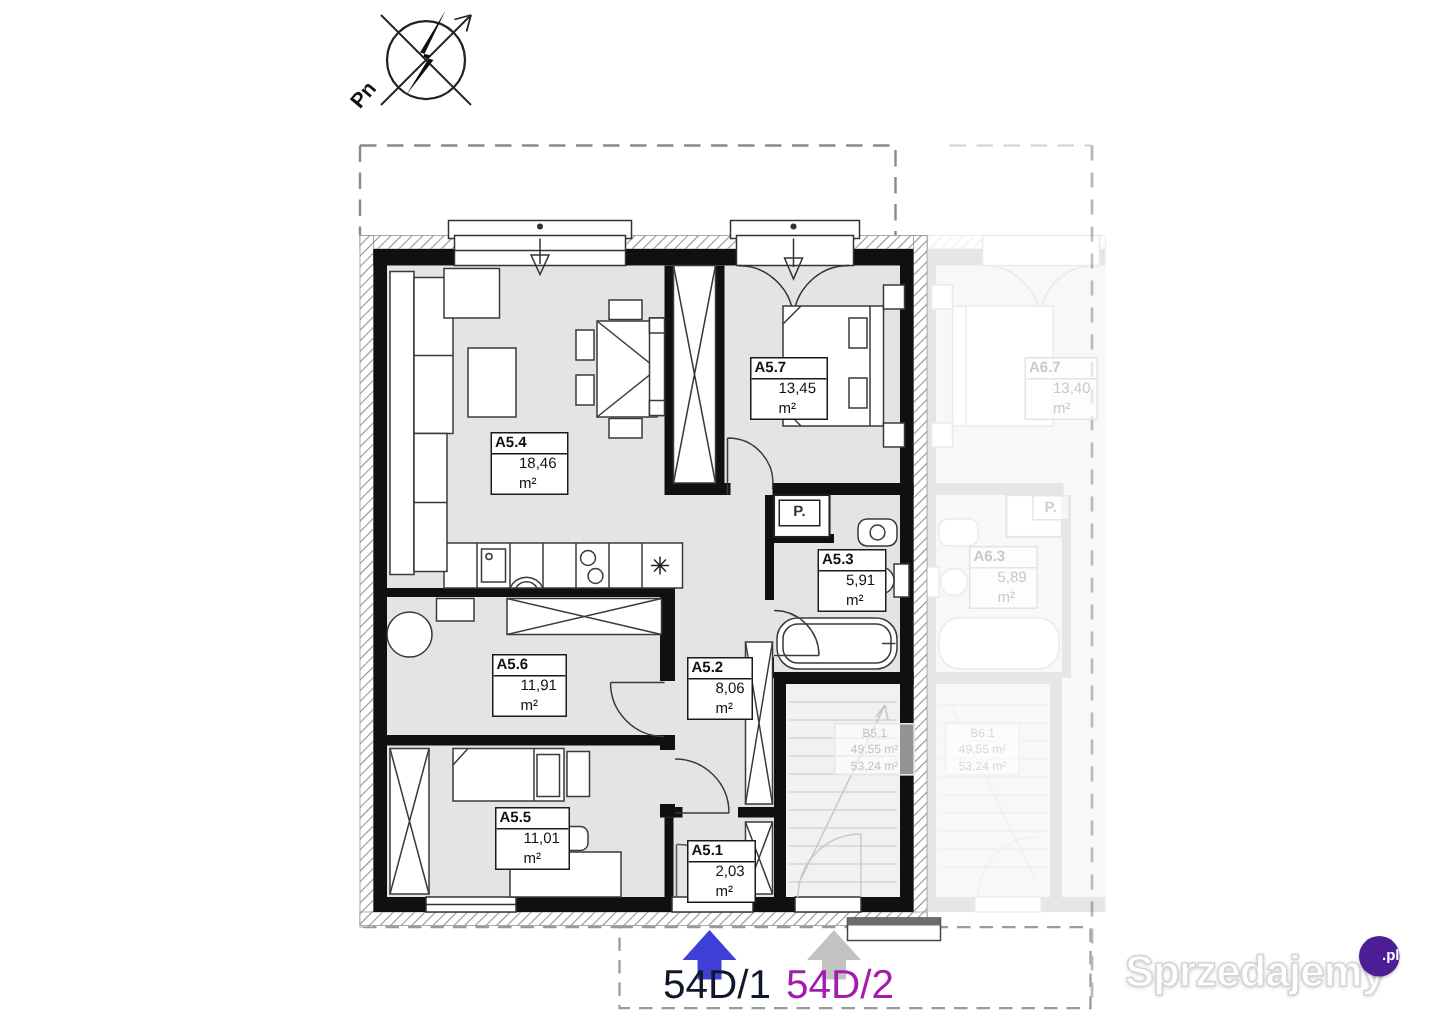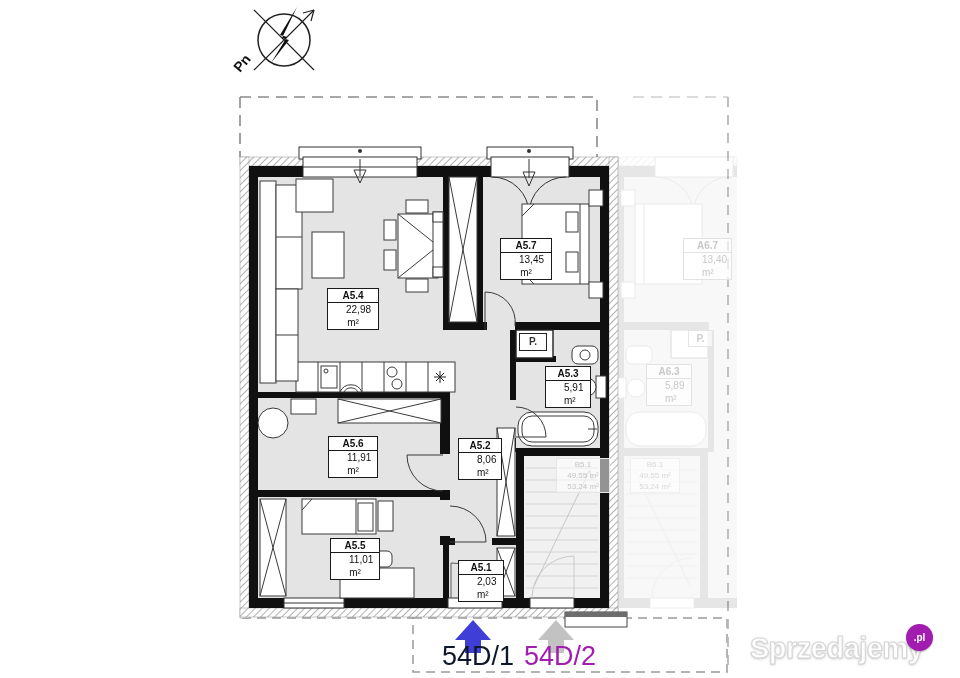--- a/index.html
+++ b/index.html
@@ -1,45 +1,45 @@
 <!DOCTYPE html>
 <html><head>
 <meta charset="utf-8">
 <style>
   html,body{margin:0;padding:0;background:#fff;}
   .stage{position:relative;width:960px;height:678px;background:#fff;overflow:hidden;
          font-family:"Liberation Sans",sans-serif;}
   .stage svg{position:absolute;left:0;top:0;}
   
-  .rlabel{position:absolute;background:#fff;border:1px solid #1a1a1a;text-align:center;
+  .rlabel{position:absolute;background:#fff;border:1px solid #1a1a1a;
           font-size:10px;line-height:13px;color:#111;z-index:5;}
   .rlabel .rid{display:block;font-weight:bold;border-bottom:1px solid #1a1a1a;padding:0 2px;}
   .rlabel .rarea{display:block;padding:0 18px;}
   .rlabel.ghost{border-color:#e3e3e3;color:#c9c9c9;background:rgba(255,255,255,.65);}
   .rlabel.ghost .rid{border-color:#e3e3e3;}
   .plabel{position:absolute;background:#fff;border:1px solid #222;color:#333;font-size:10px;
           font-weight:bold;text-align:center;z-index:5;}
   .plabel.ghost{border-color:#e6e6e6;color:#cfcfcf;background:rgba(255,255,255,.6);}
   .slabel{position:absolute;font-size:8px;line-height:11px;text-align:center;z-index:4;
-          border:1px solid #e6e6e6;background:rgba(255,255,255,.55);color:#c4c4c4;}
+          border:1px solid #e6e6e6;background:rgba(255,255,255,.55);color:#c4c4c4;margin-top:24px;}
   .slabel span{display:block;}
   .slabel.ghost2{color:#d8d8d8;border-color:#f0f0f0;}
   
   .pn{position:absolute;left:233px;top:55px;font-size:14px;font-weight:bold;color:#111;
       transform:rotate(-50deg);z-index:6;}
   
   .unit-label{position:absolute;top:642px;width:84px;text-align:center;font-size:27px;
               line-height:29px;z-index:6;cursor:pointer;}
   
   .watermark{position:absolute;left:750px;top:630px;width:185px;height:44px;z-index:8;}
   .wm-text{position:absolute;left:0;top:2px;font-size:29px;font-weight:bold;letter-spacing:-.5px;
            color:#fff;-webkit-text-stroke:1px #d6d6d6;
            text-shadow:0 1px 3px rgba(0,0,0,.22),0 0 2px rgba(0,0,0,.12);}
   .wm-badge{position:absolute;left:156px;top:-6px;width:27px;height:27px;border-radius:50%;
-            background:#a21caf;color:#fff;font-size:10px;font-weight:bold;text-align:center;
+            background:#4c1d95;color:#fff;font-size:10px;font-weight:bold;text-align:right;
             line-height:27px;box-shadow:0 1px 2px rgba(0,0,0,.25);}
 </style>
 </head>
 <body>
 
 <div class="stage">
 
 <svg width="960" height="678" viewBox="0 0 960 678">
   <defs>
     <pattern id="hatch" width="5" height="5" patternUnits="userSpaceOnUse" patternTransform="rotate(45)">
@@ -273,21 +273,21 @@
   <g>
     <polygon points="473,620 491,640 481,640 481,653 465,653 465,640 455,640" fill="#3f3fd8"></polygon>
     <polygon points="556,620 574,640 564,640 564,653 548,653 548,640 538,640" fill="#c2c2c2"></polygon>
   </g>
 </svg>
 
 <div class="pn">Pn</div>
 
 <div class="rlabel" style="left:327px;top:288px;width:50px">
   <span class="rid">A5.4</span>
-  <span class="rarea">22,98 m²</span>
+  <span class="rarea">18,46 m²</span>
 </div>
 <div class="rlabel" style="left:500px;top:238px;width:50px">
   <span class="rid">A5.7</span>
   <span class="rarea">13,45 m²</span>
 </div>
 <div class="rlabel" style="left:545px;top:366px;width:44px">
   <span class="rid">A5.3</span>
   <span class="rarea">5,91 m²</span>
 </div>
 <div class="rlabel" style="left:328px;top:436px;width:48px">

